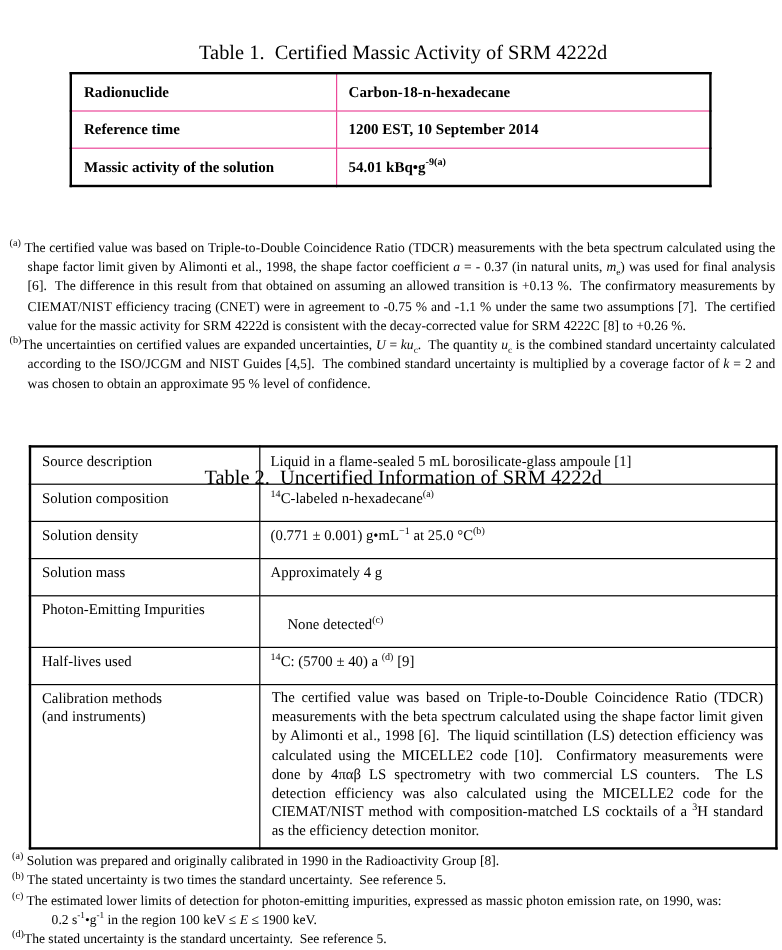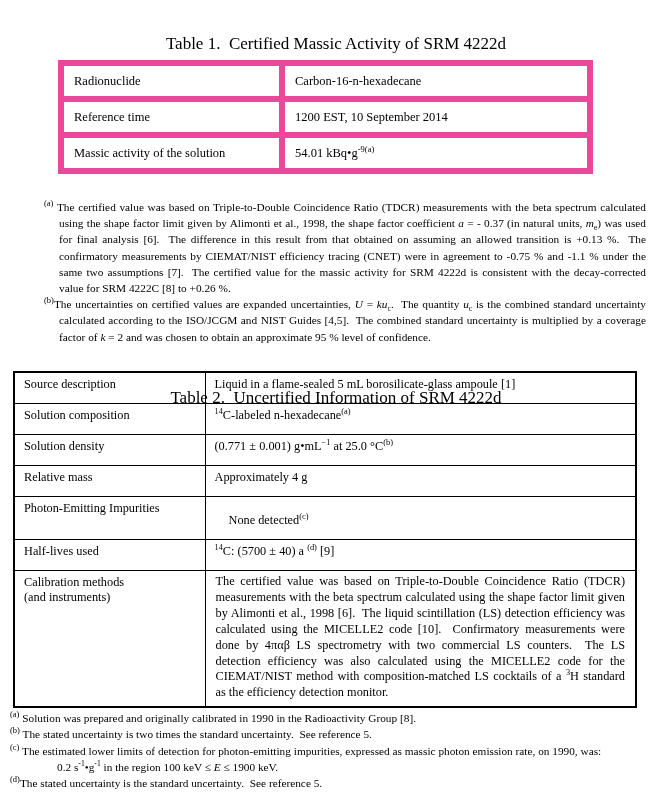--- a/index.html
+++ b/index.html
@@ -27,45 +27,45 @@
   sub { font-size: 0.68em; line-height: 0; }
 
   
   .t1 {
     position: absolute;
     top: 60px; left: 58px;
     width: 535px;
     border: 2px solid #000;
   }
   .t1 td {
-    border: 6px solid #ec4899;
-    font-weight: normal;
+    border: 1px solid #ec4899;
+    font-weight: bold;
     font-size: 12.5px;
     height: 28px;
     vertical-align: middle;
     padding: 1px 6px 1px 10px;
   }
   .t1 .c1 { width: 221px; }
 
   
   .fnotes1 {
     position: absolute;
     top: 199px; left: 8px;
     width: 638px;
     font-size: 11.3px;
     line-height: 16.2px;
     text-align: justify;
   }
-  .fn { padding-left: 15px; text-indent: -15px; margin-left: 36px; }
+  .fn { padding-left: 15px; text-indent: -15px; }
   .mk { font-size: 8.5px; }
 
   
   .t2 {
     position: absolute;
-    top: 371px; left: 13px;
+    top: 371px; left: 24px;
     width: 624px;
     border: 2px solid #000;
   }
   .t2 td {
     border: 1px solid #000;
     font-size: 12.3px;
     vertical-align: top;
     height: 22px;
     padding: 4px 8px 4px 9px;
   }
@@ -79,38 +79,38 @@
 
   
   .fnotes2 {
     position: absolute;
     top: 710px; left: 10px;
     width: 636px;
     font-size: 11.3px;
     line-height: 16.3px;
   }
   .fn2 { padding-left: 15px; text-indent: -15px; }
-  .fn2 .line2 { text-indent: 0; margin-left: 32px; }
+  .fn2 .line2 { text-indent: 0; margin-left: 18px; }
 </style>
 </head>
 <body>
 
 <div class="page">
 
   <div class="tbl-title" id="title1">Table 1.&nbsp; Certified Massic Activity of SRM 4222d</div>
 
   <table class="t1">
     <colgroup>
         <col class="c1">
         <col>
       </colgroup>
     <tbody>
       <tr>
         <td><span>Radionuclide</span></td>
-        <td><span>Carbon-16-n-hexadecane</span></td>
+        <td><span>Carbon-18-n-hexadecane</span></td>
       </tr>
       <tr>
         <td><span>Reference time</span></td>
         <td><span>1200 EST, 10 September 2014</span></td>
       </tr>
       <tr>
         <td><span>Massic activity of the solution</span></td>
         <td><span>54.01 kBq•g</span><sup>-9(a)</sup></td>
       </tr>
     </tbody>
@@ -135,21 +135,21 @@
       </tr>
       <tr>
         <td><span>Solution composition</span></td>
         <td><sup>14</sup><span>C-labeled n-hexadecane</span><sup>(a)</sup></td>
       </tr>
       <tr>
         <td><span>Solution density</span></td>
         <td><span>(0.771 ± 0.001) g•mL</span><sup>−1</sup><span> at 25.0 °C</span><sup>(b)</sup></td>
       </tr>
       <tr>
-        <td><span>Relative mass</span></td>
+        <td><span>Solution mass</span></td>
         <td><span>Approximately 4 g</span></td>
       </tr>
       <tr>
         <td><span>Photon-Emitting Impurities</span></td>
         <td class="val-low"><span>None detected</span><sup>(c)</sup></td>
       </tr>
       <tr>
         <td><span>Half-lives used</span></td>
         <td><sup>14</sup><span>C: (5700 ± 40) a </span><sup>(d)</sup><span> [9]</span></td>
       </tr>

